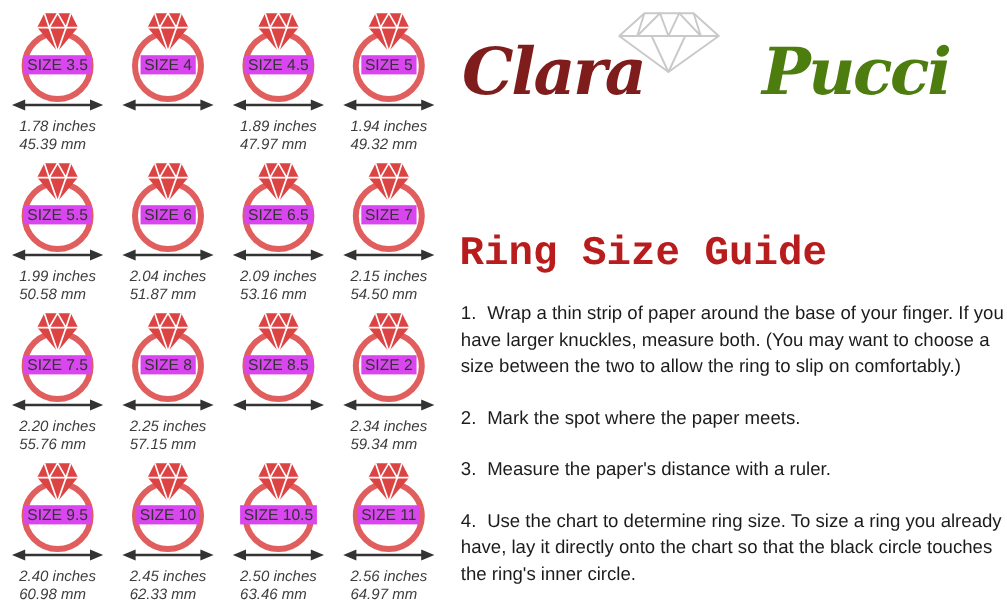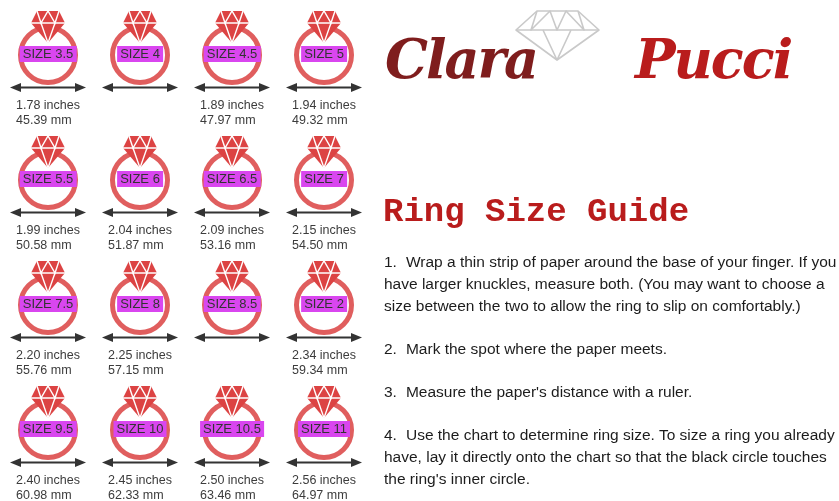--- a/index.html
+++ b/index.html
@@ -5,31 +5,31 @@
   html,body{margin:0;padding:0;background:#fff;}
   body{font-family:"Liberation Sans",sans-serif;}
   .page{position:relative;width:839px;height:501px;background:#ffffff;overflow:hidden;}
 
   
   .grid{position:absolute;left:2px;top:6px;display:grid;grid-template-columns:repeat(4,92px);grid-auto-rows:125px;}
   .cell{display:flex;flex-direction:column;align-items:center;padding-top:3px;}
   .ringwrap{position:relative;width:80px;height:84px;}
   .size-label{position:absolute;left:50%;top:37px;transform:translateX(-50%);background:#d946ef;
               padding:0 3px;font-size:13px;color:#333;white-space:nowrap;line-height:16px;}
-  .meas{margin-top:5px;text-align:center;}
+  .meas{margin-top:5px;text-align:center;font-style:italic;}
   .meas .block{display:inline-block;text-align:left;font-size:12.5px;line-height:1.18;color:#3c3c3c;}
   .meas .inches,.meas .mm{display:block;}
 
   
   .right{position:absolute;left:383px;top:0;width:456px;height:501px;}
   .logo{position:absolute;left:0;top:4px;width:456px;height:110px;}
   .word{font-family:"DejaVu Serif",serif;font-style:italic;font-weight:600;font-size:54px;
         letter-spacing:-2px;line-height:1;}
   .clara{position:absolute;left:2px;top:28px;color:#7f1d1d;}
-  .pucci{position:absolute;left:252px;top:28px;color:#b91c1c;font-style:italic;}
+  .pucci{position:absolute;left:252px;top:28px;color:#4d7c0f;font-style:italic;}
   .logo-diamond{position:absolute;left:122px;top:2px;}
 
   .title{position:absolute;left:0;top:193px;font-size:34px;font-weight:bold;color:#b91c1c;font-family:Liberation Mono, monospace;}
 
   .instructions{position:absolute;left:1px;top:251px;width:458px;font-size:15.5px;line-height:1.42;color:#1c1c1c;}
   .instr{margin-bottom:21px;}
   .instr .num{margin-right:9px;}
 </style>
 </head>
 <body>

